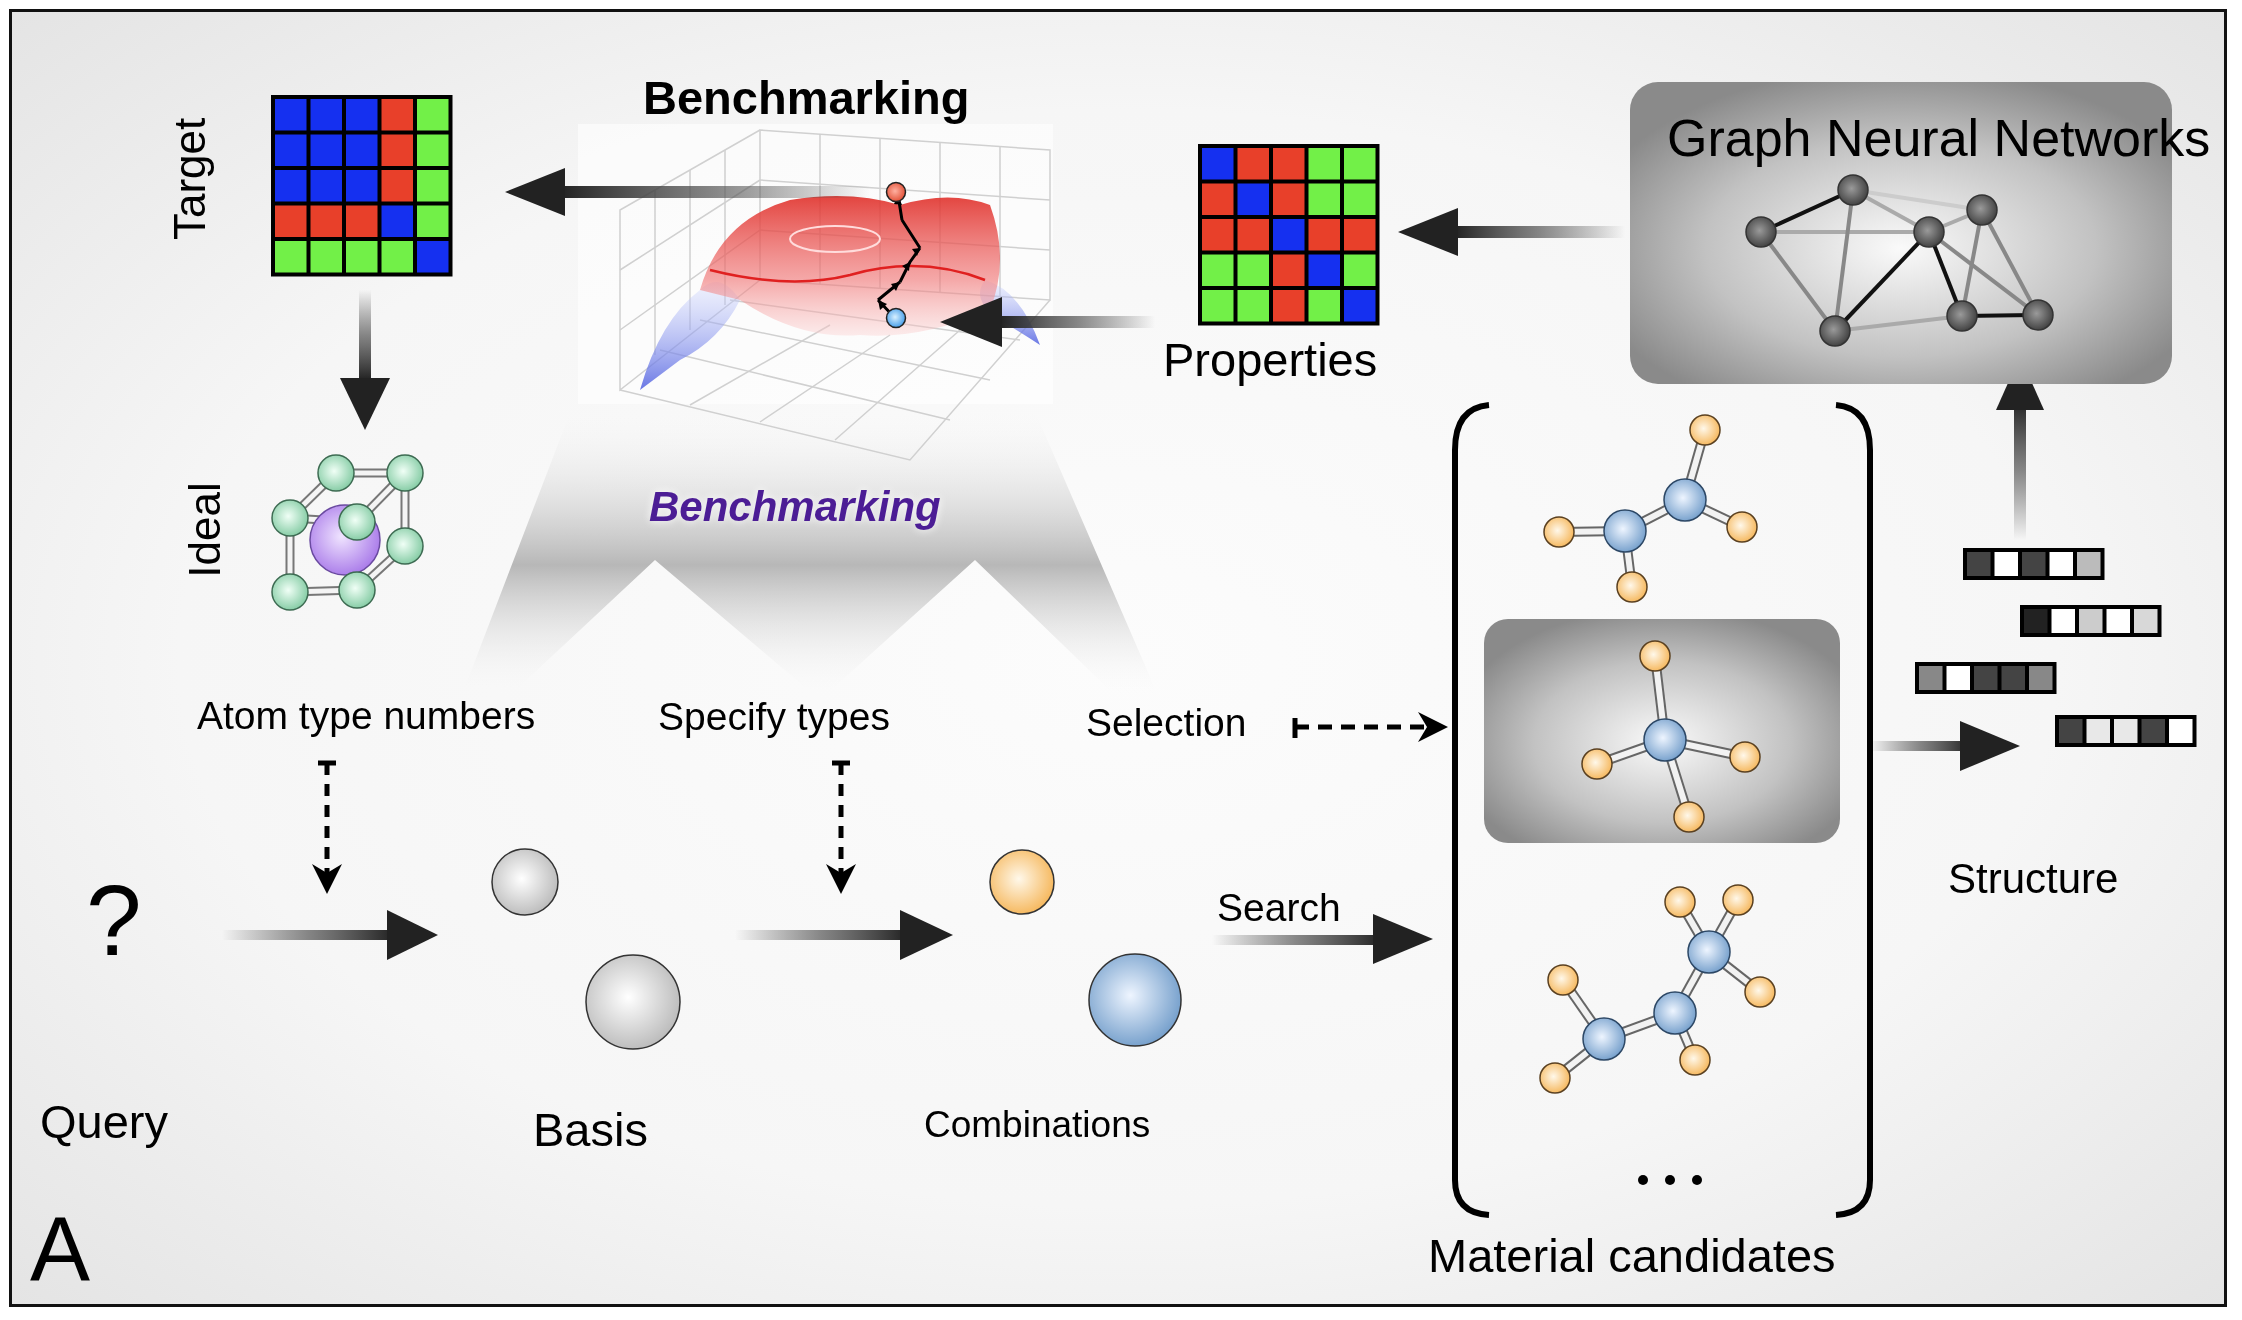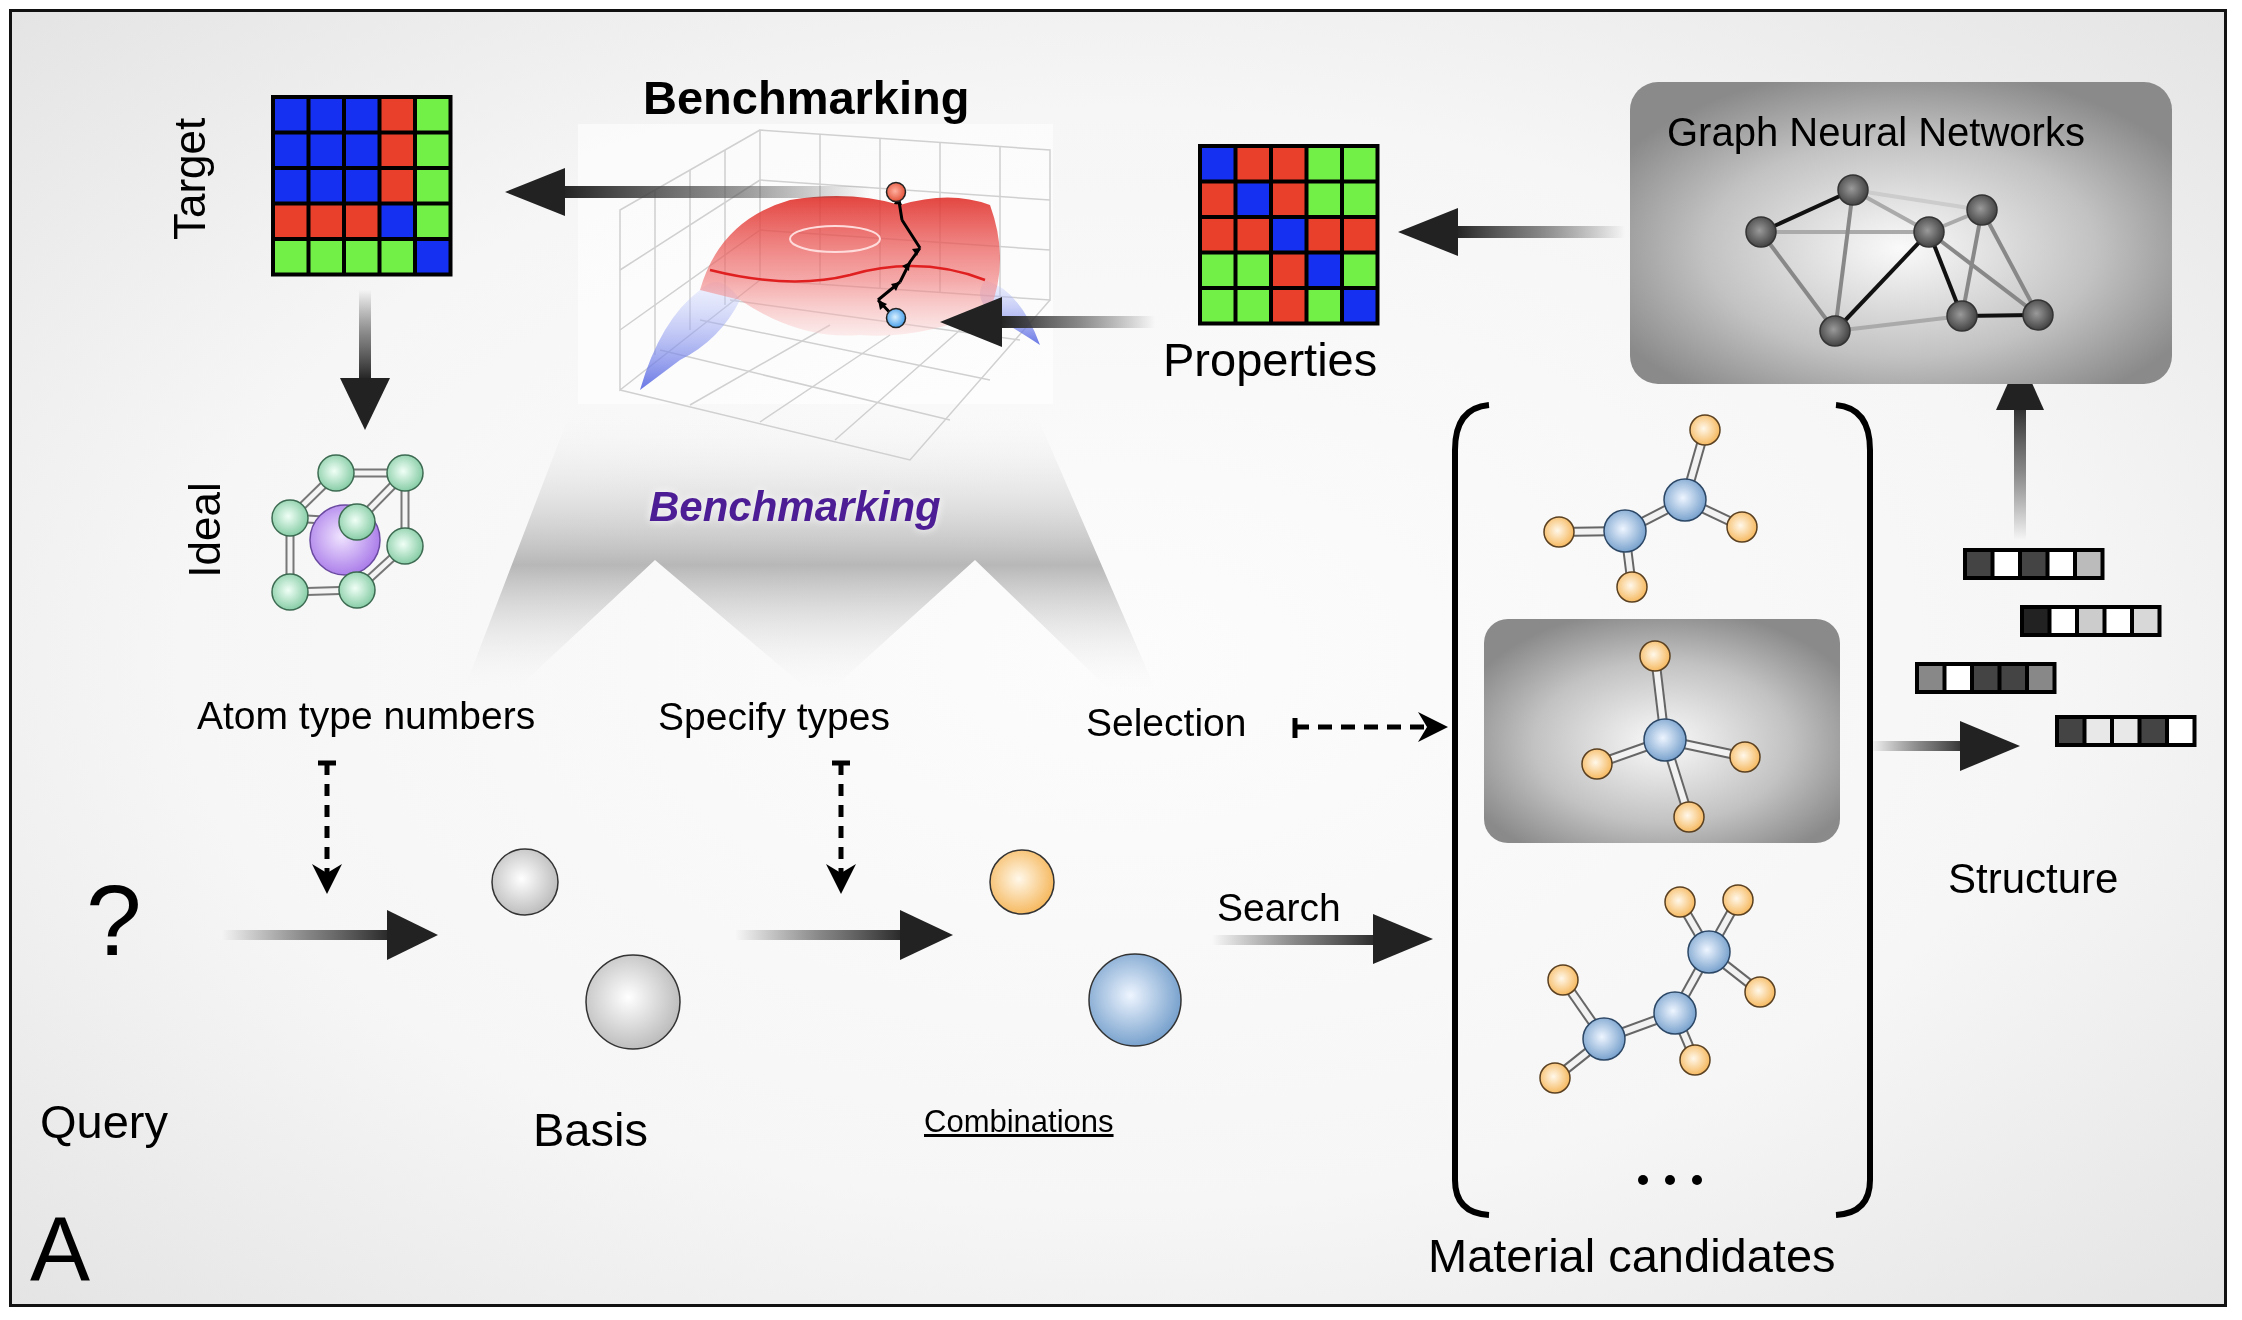--- a/index.html
+++ b/index.html
@@ -417,24 +417,24 @@
       <rect x="2141.5" y="719" width="23.5" height="24" fill="#444444"></rect>
       <rect x="2169" y="719" width="23.5" height="24" fill="#ffffff"></rect>
     </g>
 </svg>
 
 <div class="lbl" style="left:643px; top:74px; font-size:47px; font-weight:bold;">Benchmarking</div>
 <div class="lbl vert" style="left:140px; top:168px; font-size:44px; width:100px; text-align:center;">Target</div>
 <div class="lbl vert" style="left:155px; top:508px; font-size:44px; width:100px; text-align:center;">Ideal</div>
 <div class="lbl" style="left:649px; top:486px; font-size:42px; font-weight:bold; font-style:italic; color:#4c1d95; text-shadow:0 0 8px #fff;">Benchmarking</div>
 <div class="lbl" style="left:1163px; top:336px; font-size:47px;">Properties</div>
-<div class="lbl" style="left:1667px; top:112px; font-size:40px;">Graph Neural Networks</div>
+<div class="lbl" style="left:1667px; top:112px; font-size:52px;">Graph Neural Networks</div>
 <div class="lbl" style="left:159px; top:696px; font-size:39px;margin-left:38px;">Atom type numbers</div>
 <div class="lbl" style="left:658px; top:697px; font-size:39px;">Specify types</div>
 <div class="lbl" style="left:1086px; top:703px; font-size:39px;text-align:right;">Selection</div>
 <div class="lbl" style="left:86px; top:870px; font-size:100px;">?</div>
 <div class="lbl" style="left:40px; top:1098px; font-size:47px;">Query</div>
 <div class="lbl" style="left:533px; top:1106px; font-size:47px;">Basis</div>
-<div class="lbl" style="left:924px; top:1106px; font-size:31px;text-decoration:underline;">Combinations</div>
+<div class="lbl" style="left:924px; top:1106px; font-size:37px;">Combinations</div>
 <div class="lbl" style="left:1217px; top:888px; font-size:39px;">Search</div>
 <div class="lbl" style="left:1948px; top:822px; font-size:42px;margin-top:36px;">Structure</div>
 <div class="lbl" style="left:1428px; top:1232px; font-size:47px;">Material candidates</div>
 <div class="lbl" style="left:30px; top:1204px; font-size:90px;">A</div>
 
 </body></html>

